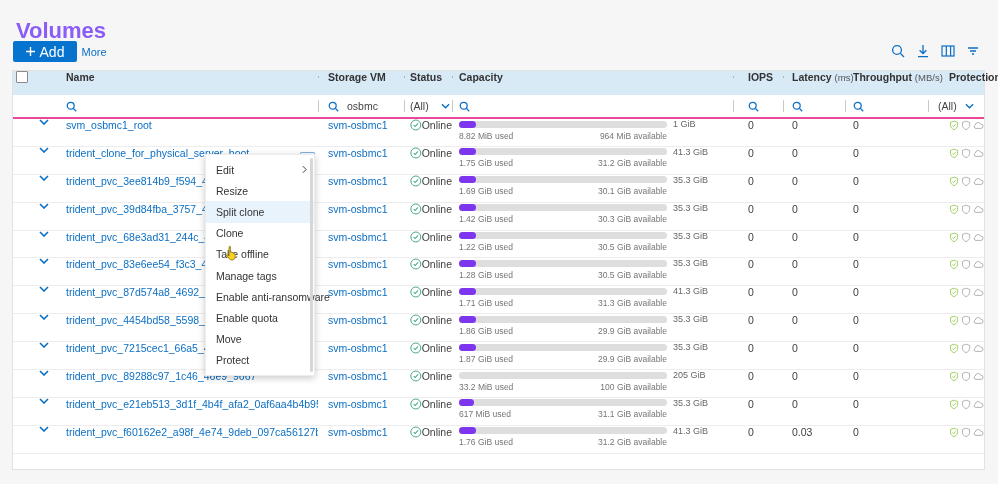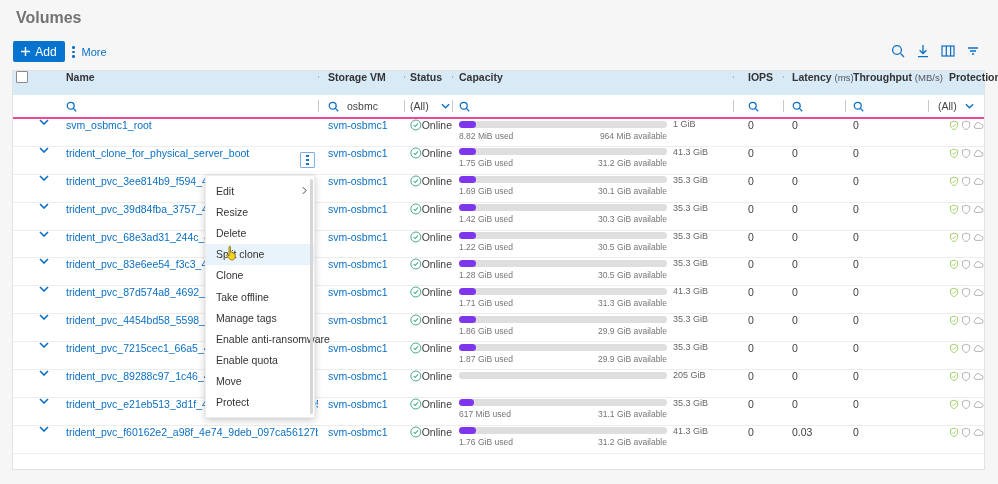--- a/index.html
+++ b/index.html
@@ -2,25 +2,25 @@
 <html><head>
 <meta charset="utf-8">
 <style>
   * { margin:0; padding:0; box-sizing:border-box; }
   html,body { background:#f6f6f6; }
   #app {
     position:relative; width:998px; height:484px; overflow:hidden;
     background:#f6f6f6; font-family:"Liberation Sans","DejaVu Sans",sans-serif;
     color:#404040;
   }
-  .title { position:absolute; left:16px; top:9px; font-size:16px; font-weight:700; color:#737373; }
+  .title { position:absolute; left:16px; top:18px; font-size:22px; font-weight:700; color:#8b5cf6; }
 
   
-  .add-btn { position:absolute; left:13px; top:41px; width:52px; height:21px; background:#0673cf;
-    border:none; border-radius:2px; color:#fff; font-size:12px; font-family:inherit;
+  .add-btn { position:absolute; left:13px; top:41px; width:64px; height:21px; background:#0673cf;
+    border:none; border-radius:2px; color:#fff; font-size:14px; font-family:inherit;
     display:flex; align-items:center; justify-content:center; gap:5px; cursor:pointer; }
   .more-btn { position:absolute; left:72px; top:44px; height:16px; display:flex; align-items:center; gap:7px;
     background:none; border:none; color:#0b6fc4; font-size:11px; font-family:inherit; cursor:pointer; }
   .dots { display:flex; flex-direction:column; gap:2px; }
   .dots i { width:2.5px; height:2.5px; background:#0b6fc4; border-radius:50%; }
   .top-icons { position:absolute; right:18px; top:44px; display:flex; gap:11px; align-items:center; }
   .top-icons svg { cursor:pointer; }
 
   
   .card { position:absolute; left:12px; top:70px; width:973px; height:400px; background:#fff;
@@ -58,21 +58,21 @@
   .fill { position:absolute; left:0; top:0; bottom:0; background:#7d36ee; border-radius:4px; }
   .total { margin-left:6px; font-size:9px; color:#666; white-space:nowrap; }
   .cap-sub { width:208px; display:flex; justify-content:space-between; font-size:8.5px; color:#757575; margin-top:1.5px; }
   .prot-cell { display:flex; align-items:center; gap:2px; }
 
   
   .kebab-btn { position:absolute; left:300px; top:152px; width:15px; height:16px; background:#fbfdff;
     border:1px solid #7cb0e2; border-radius:1px; display:flex; align-items:center; justify-content:center; cursor:pointer; z-index:5; }
 
   
-  .menu { position:absolute; left:205px; top:175px; width:110px; background:#fff; z-index:10;
+  .menu { position:absolute; left:205px; top:154px; width:110px; background:#fff; z-index:10;
     border:1px solid #ececec; box-shadow:0 2px 7px rgba(0,0,0,.22); padding:4px 0; }
   .mi { position:relative; height:21.2px; display:flex; align-items:center; padding:0 10px;
     font-size:10.5px; color:#333; cursor:pointer; white-space:nowrap; }
   .mi.hl { background:#e8f3fb; }
   .mi .sub { position:absolute; right:7px; top:6px; }
   .menu-sb { position:absolute; right:1px; top:3px; bottom:3px; width:3px; background:#d6d6d6; border-radius:2px; cursor:pointer; }
 
   .hand { position:absolute; left:223px; top:245px; z-index:12; }
 </style>
 </head>
@@ -690,20 +690,24 @@
         <span>Online</span>
       </span>
     </div>
     <div class="c-cap">
       <div class="cap-top">
         <div class="bar">
                 <div class="fill" style="width: 0%;"></div>
               </div>
         <span class="total">205 GiB</span>
       </div>
+      <div class="cap-sub">
+        <span>33.2 MiB used</span>
+        <span>100 GiB available</span>
+      </div>
     </div>
     <div class="c-iops">0</div>
     <div class="c-lat">0</div>
     <div class="c-thru">0</div>
     <div class="c-prot">
       <span class="prot-cell">
         <svg width="13" height="13" viewBox="0 0 14 14" fill="none" stroke="#8bc53f" stroke-width="1.1">
                 <path d="M7 1l5 1.8v3.7c0 3-2 5.1-5 6.2-3-1.1-5-3.2-5-6.2V2.8z"></path>
                 <path d="M4.7 7l1.6 1.6 3-3.3"></path>
               </svg>
@@ -840,24 +844,20 @@
     <svg class="sub" width="5" height="9" viewBox="0 0 6 10" fill="none" stroke="#444" stroke-width="1.2">
             <path d="M1 1l4 4-4 4"></path>
           </svg>
   </div>
 
   <div class="mi">
     <span>Resize</span>
 
   </div>
 
-  <div class="mi">
-    <span>Delete</span>
-
-  </div>
 
   <div class="mi hl">
     <span>Split clone</span>
 
   </div>
 
   <div class="mi">
     <span>Clone</span>
 
   </div>

